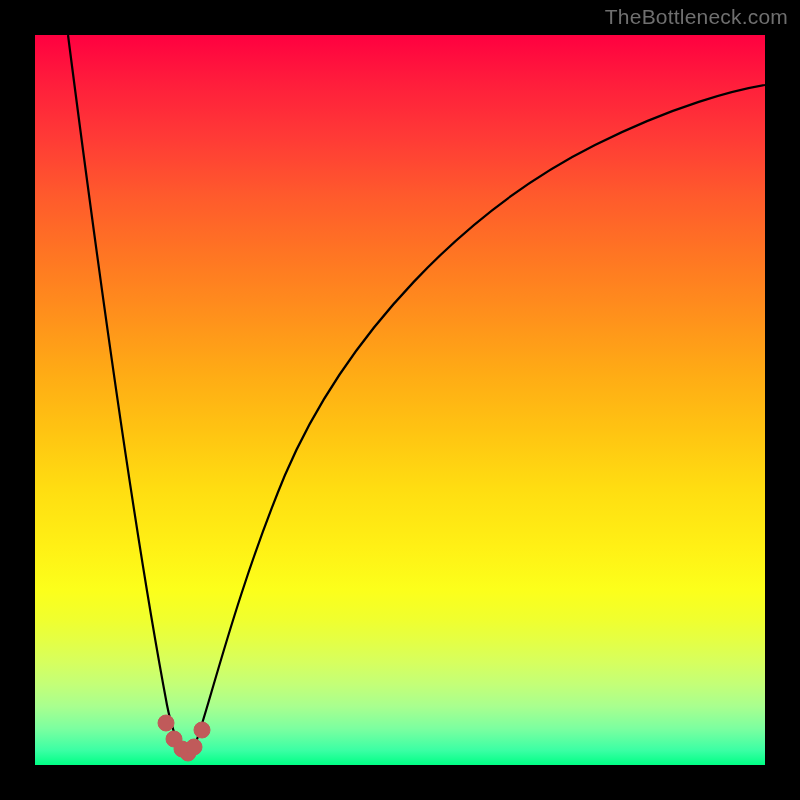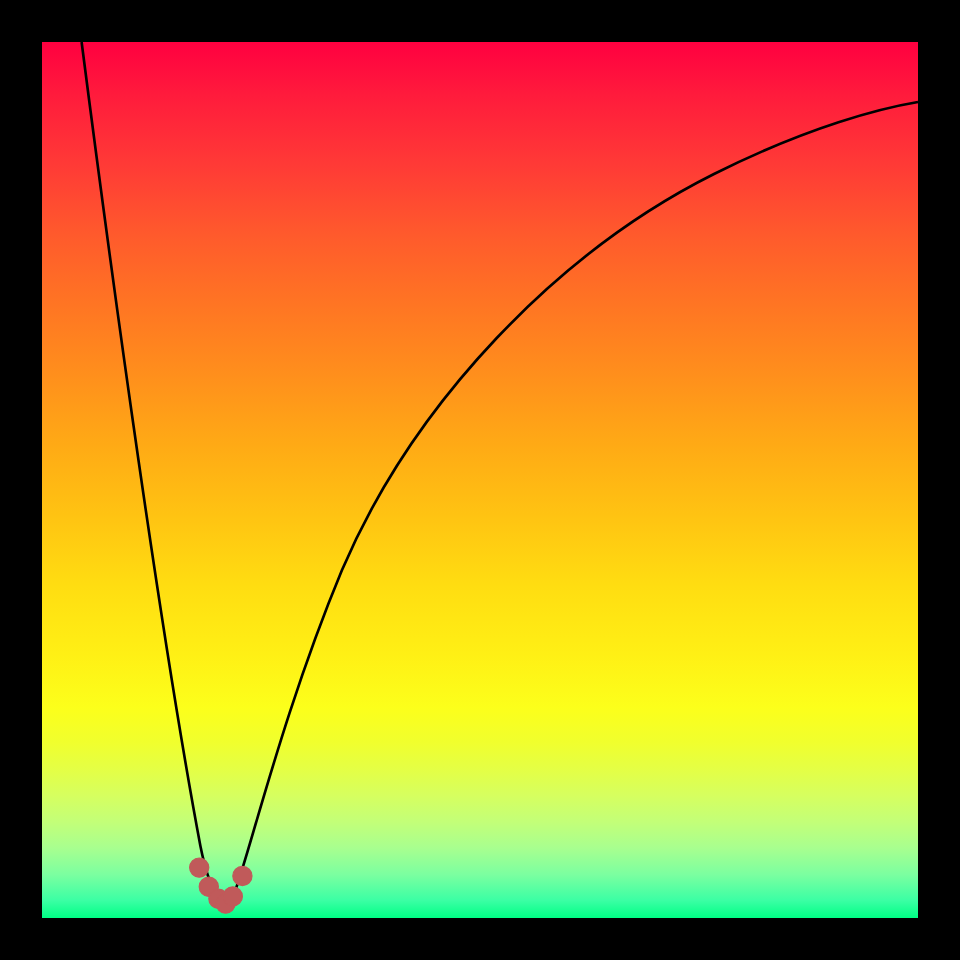--- a/index.html
+++ b/index.html
@@ -62,20 +62,21 @@
     width: 730px;
     height: 730px;
     overflow: visible;
   }
 </style>
 </head>
 <body>
 
 <div class="frame">
 
+  <div class="watermark">TheBottleneck.com</div>
 
   <div class="plot">
     <svg class="curves" viewBox="0 0 730 730" preserveAspectRatio="none">
 
       <path d="M 33 0
                C 60 210, 100 500, 132 670
                C 136 690, 140 702, 145 710" fill="none" stroke="#000" stroke-width="2.2"></path>
 
       <path d="M 160 710
                C 172 680, 200 560, 250 440

